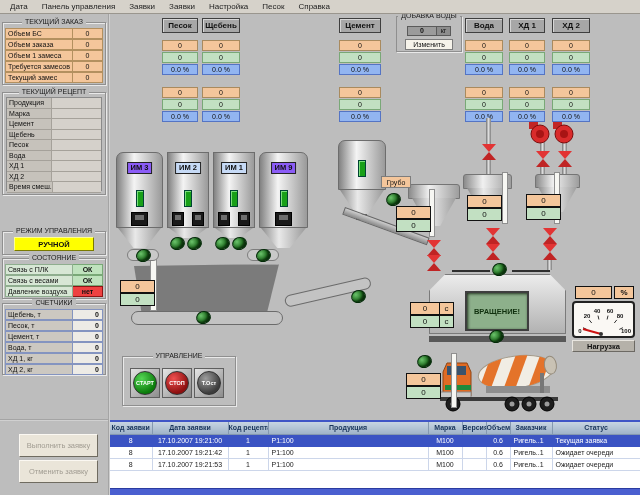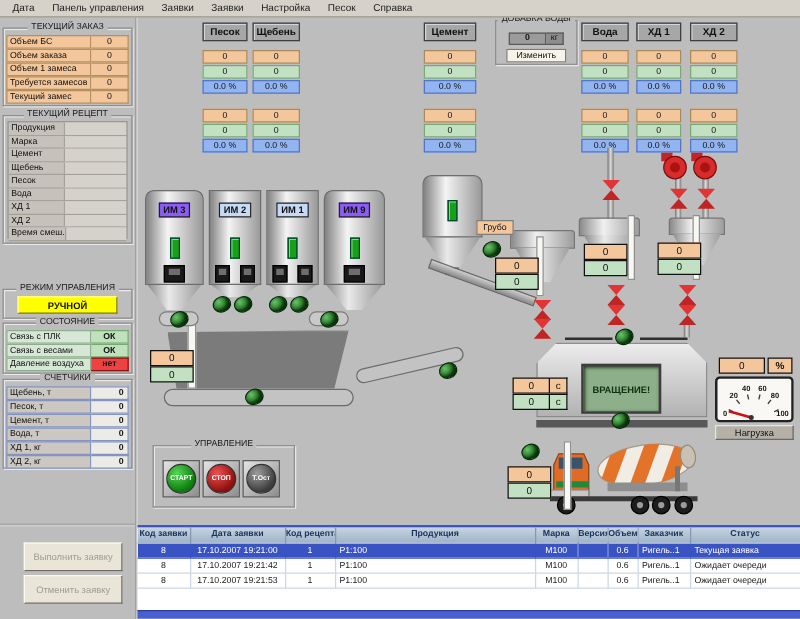--- a/index.html
+++ b/index.html
@@ -80,21 +80,21 @@
   .hopper { position:absolute; left:134px; top:264px; width:145px; height:47px; background:#7b7b7b; clip-path:polygon(0 4%,100% 0,92% 100%,5% 100%); border-top:1px solid #a5a5a5; z-index:2; }
   .belt { position:absolute; height:14px; background:#c3c3c3; border:1px solid #6b6b6b; border-radius:7px; z-index:3; }
   .mixer { position:absolute; left:429px; top:274px; width:137px; height:60px; background:linear-gradient(180deg,#ececec,#b2b2b2); border:1px solid #7a7a7a; clip-path:polygon(12% 0,88% 0,100% 28%,100% 100%,0 100%,0 28%); z-index:2; }
   .lcd { position:absolute; left:465px; top:291px; width:64px; height:40px; background:#8db08b; border:2px solid #3e3e3e; box-shadow:inset 1px 1px 3px #23331f; display:flex; align-items:center; justify-content:center; font-size:7.5px; font-weight:bold; color:#10300e; z-index:5; }
   .mix-belt { position:absolute; left:429px; top:336px; width:137px; height:6px; background:#585858; z-index:2; }
   .timer-row { position:absolute; left:410px; width:44px; height:13px; display:flex; z-index:7; }
   .timer-row .tv { width:30px; } .timer-row .tu { width:14px; border-left:none; }
   .load-val { position:absolute; left:575px; top:286px; width:37px; height:13px; z-index:5; }
   .load-unit { position:absolute; left:614px; top:286px; width:20px; height:13px; font-weight:bold; z-index:5; }
   .gauge { position:absolute; left:572px; top:301px; width:63px; height:37px; z-index:5; }
-  .gauge-label { position:absolute; left:572px; top:340px; width:63px; height:12px; background:#b5b1a9; border:1px solid; border-color:#e8e5df #6c6963 #6c6963 #e8e5df; font-size:7.5px; font-weight:normal; display:flex; align-items:center; justify-content:center; z-index:5; }
+  .gauge-label { position:absolute; left:572px; top:340px; width:63px; height:12px; background:#b5b1a9; border:1px solid; border-color:#e8e5df #6c6963 #6c6963 #e8e5df; font-size:7.5px; font-weight:bold; display:flex; align-items:center; justify-content:center; z-index:5; }
   .ctl-grp { position:absolute; left:122px; top:356px; width:114px; height:50px; border:1px solid #8f8f8f; box-shadow:1px 1px 0 #e9e9e9, inset 1px 1px 0 #e9e9e9; }
   .pushbtn { position:absolute; top:11px; width:30px; height:30px; background:linear-gradient(135deg,#e4e4e4,#8d8d8d); border:1px solid #5f5f5f; }
   .pushbtn .circ { position:absolute; inset:2px; border-radius:50%; display:flex; align-items:center; justify-content:center; font-size:5.5px; font-weight:bold; color:#fff; border:1px solid #333; }
   .pb-green .circ { background:radial-gradient(circle at 35% 30%,#55d655,#0b7c0b 70%); }
   .pb-red   .circ { background:radial-gradient(circle at 35% 30%,#ef5050,#8d0f0f 70%); }
   .pb-gray  .circ { background:radial-gradient(circle at 35% 30%,#9d9d9d,#3c3c3c 70%); }
   .truck-svg { position:absolute; left:436px; top:351px; width:137px; height:64px; z-index:4; }
   .pump { position:absolute; width:24px; height:22px; z-index:6; }
 
   

